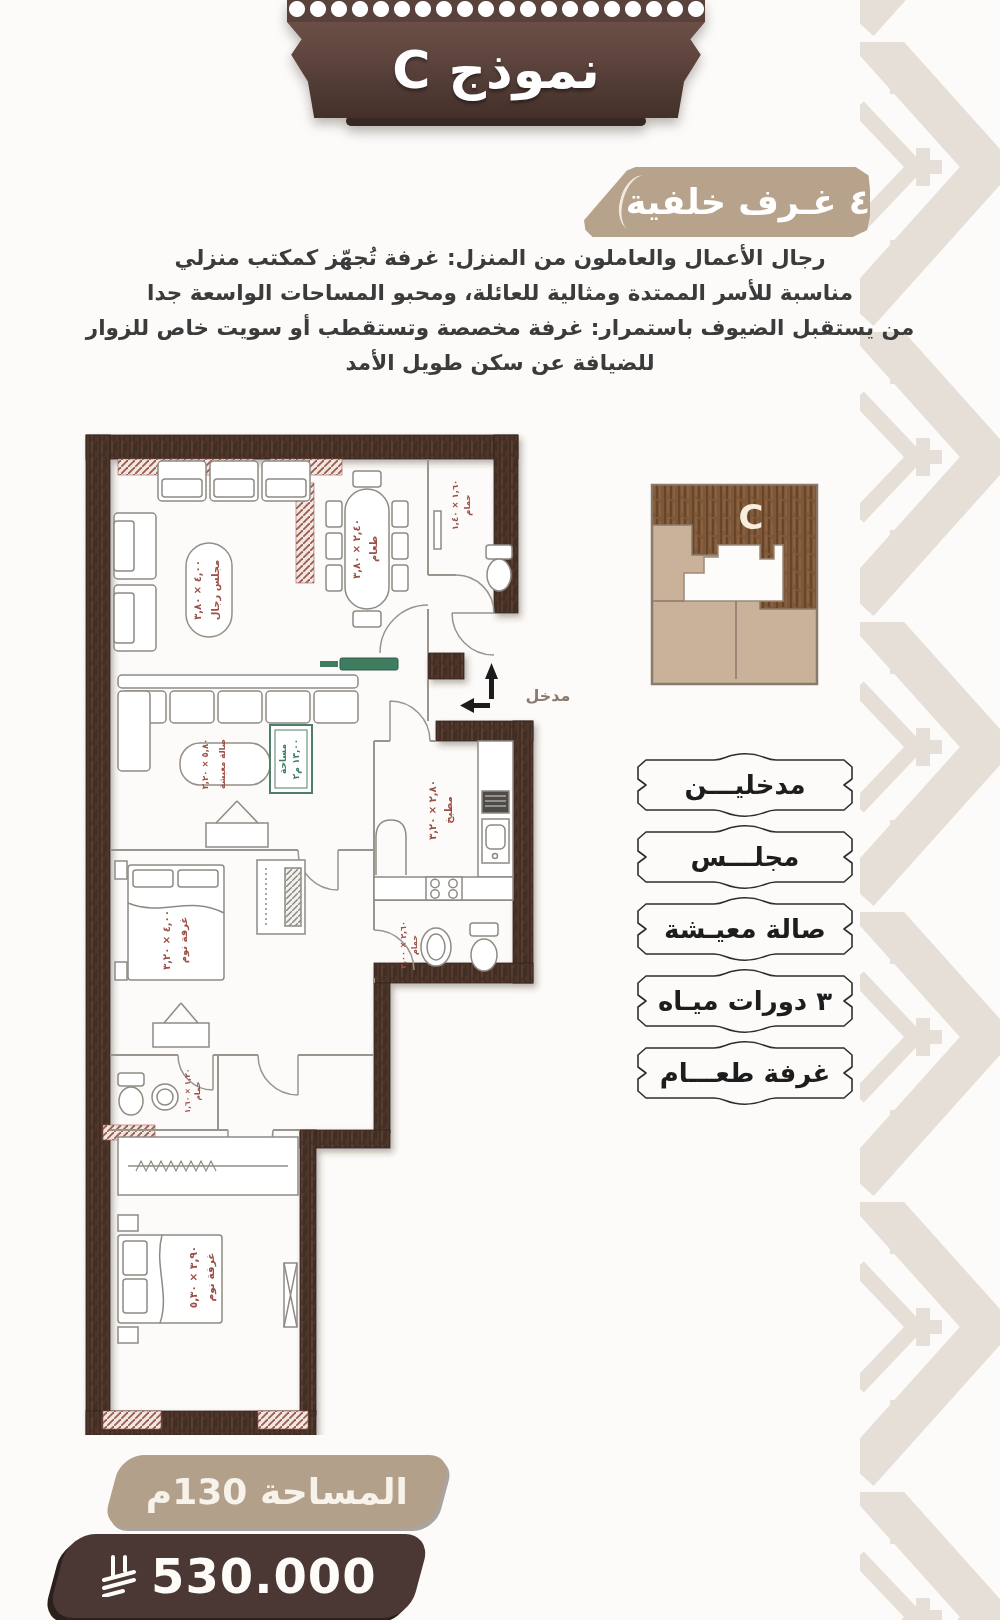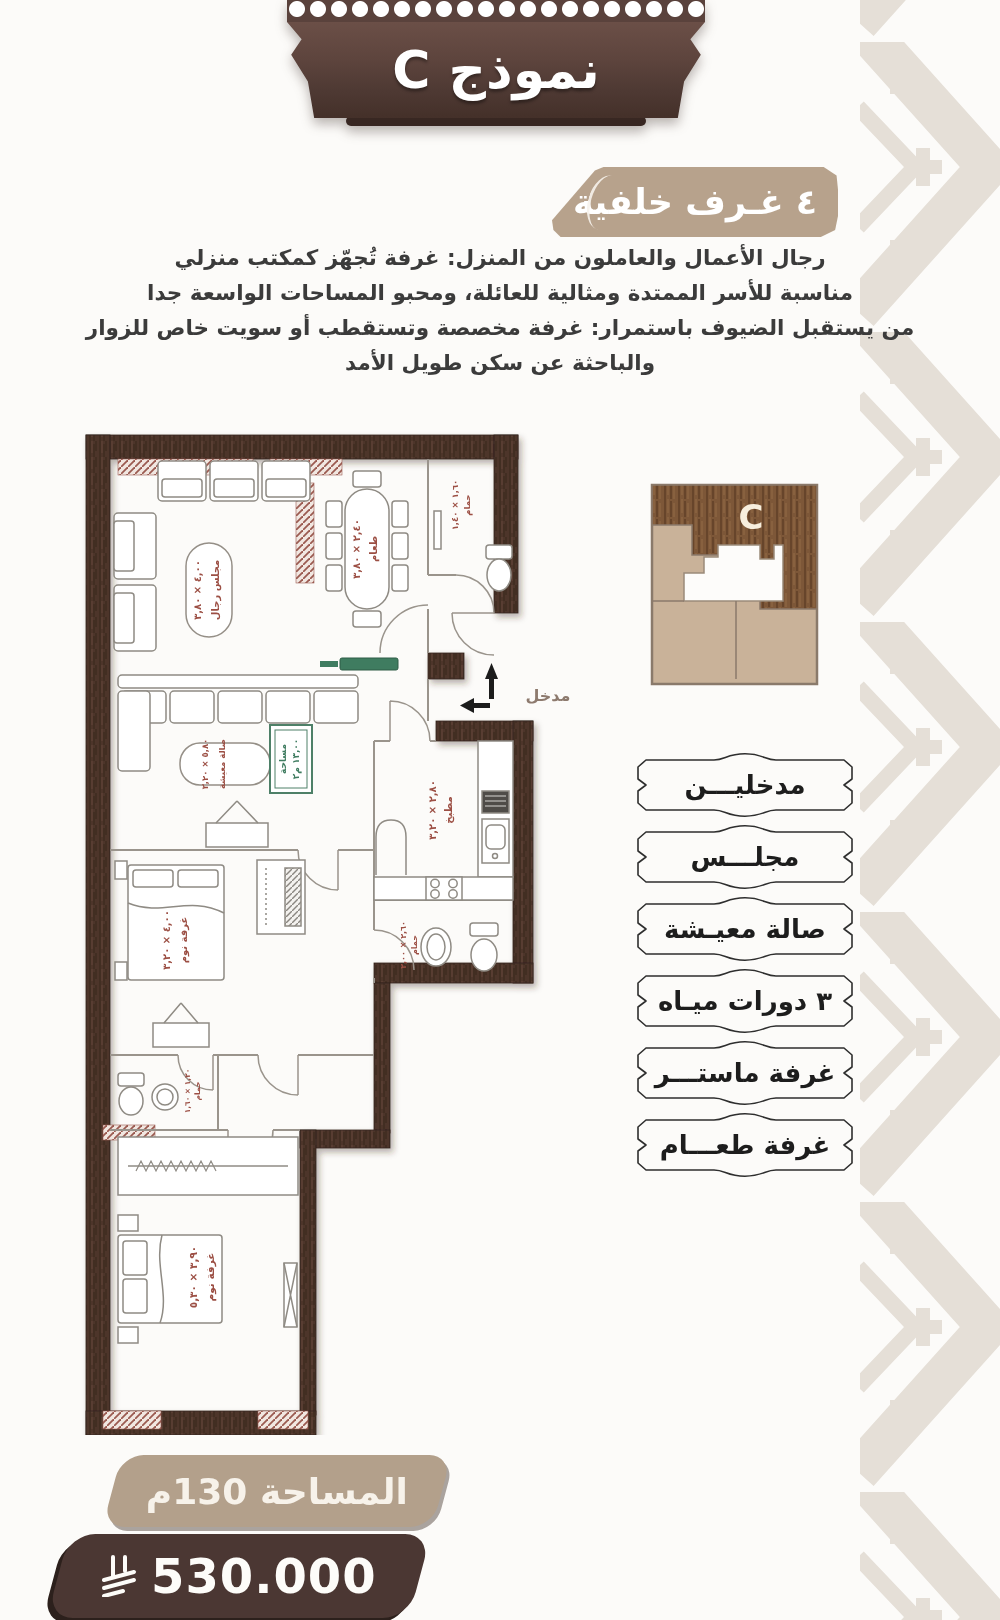--- a/index.html
+++ b/index.html
@@ -14,24 +14,24 @@
   .banner{left:287px;top:0;width:418px;height:128px;z-index:2;filter:drop-shadow(0 6px 6px rgba(60,45,40,.35));}
   .banner-dots{height:22px;background-color:#5a423c;
     background-image:radial-gradient(circle at 10px 9px,#ffffff 7.5px,rgba(255,255,255,0) 8.5px);
     background-size:21px 22px;background-repeat:repeat-x;}
   .banner-body{height:96px;display:flex;align-items:center;justify-content:center;
     background:linear-gradient(180deg,#6b4f47 0%,#5d443d 40%,#4e3933 72%,#443029 100%);
     clip-path:polygon(0 0,100% 0,96.5% 18%,99% 34%,95% 62%,93.5% 100%,6.5% 100%,5% 62%,1% 34%,3.5% 18%);}
   .banner-title{color:#ffffff;font-size:52px;font-weight:bold;text-shadow:0 3px 3px rgba(0,0,0,.35);}
   .banner-base{width:72%;height:10px;margin:-2px auto 0;background:#382722;border-radius:5px;}
   
-  .header-badge{left:552px;top:167px;width:286px;height:70px;z-index:2;
+  .header-badge{left:584px;top:167px;width:286px;height:70px;z-index:2;
     background:#b7a28c;
     clip-path:polygon(18% 0%,95% 0%,99.5% 12%,100% 32%,100% 70%,99% 90%,94% 100%,3% 100%,0.5% 90%,0% 76%,15% 5%);
-    display:flex;align-items:center;justify-content:center;}
+    display:flex;align-items:center;}
   .header-badge .curve{position:absolute;left:36px;top:7px;width:26px;height:56px;
     border-left:3px solid #f7f2ec;border-radius:60% 0 0 60%/50%;transform:rotate(16deg);opacity:.9;}
   .header-badge span{color:#ffffff;font-size:35px;font-weight:bold;}
   
   .description{left:55px;top:240px;width:890px;z-index:1;text-align:center;
     color:#3b3b3b;font-size:21.5px;font-weight:700;line-height:35px;}
   
   .floorplan{left:58px;top:425px;width:540px;height:1010px;z-index:1;}
   
   .locator{left:648px;top:481px;width:173px;height:207px;z-index:1;}
@@ -83,21 +83,21 @@
 
 <div class="abs header-badge">
   <i class="curve"></i>
   <span>٤ غـرف خلفية</span>
 </div>
 
 <div class="abs description">
   <div>رجال الأعمال والعاملون من المنزل: غرفة تُجهّز كمكتب منزلي</div>
   <div>مناسبة للأسر الممتدة ومثالية للعائلة، ومحبو المساحات الواسعة جدا</div>
   <div>من يستقبل الضيوف باستمرار: غرفة مخصصة وتستقطب أو سويت خاص للزوار</div>
-  <div>والباحثة عن سكن طويل الأمد</div>
+  <div>للضيافة عن سكن طويل الأمد</div>
 </div>
 
 <svg class="abs floorplan" viewBox="0 0 540 1010">
   <defs>
     <pattern id="wood" width="10" height="16" patternUnits="userSpaceOnUse">
       <rect width="10" height="16" fill="#4e362c"></rect>
       <path d="M2,0 V16 M6,3 V16 M8,0 V10" stroke="#3b271e" stroke-width="1.2"></path>
       <path d="M4,0 V12" stroke="#61453a" stroke-width="1"></path>
     </pattern>
     <pattern id="hatchRed" width="7" height="7" patternUnits="userSpaceOnUse">
@@ -353,26 +353,20 @@
   </div>
   <div class="room-box">
     <svg viewBox="0 0 234 64" width="234" height="64">
       <path d="M18,7 H86 C97,7 99,0.8 117,0.8 C135,0.8 137,7 148,7 H216 L224,14 V26 L216,32 L224,38 V50 L216,57 H148 C137,57 135,63.2 117,63.2 C99,63.2 97,57 86,57 H18 L10,50 V38 L18,32 L10,26 V14 Z" fill="#fcfbf9" stroke="#2e2e2e" stroke-width="1.6" stroke-linejoin="round"></path>
       <text x="117" y="41" font-size="26" font-weight="bold" fill="#1d1d1d" text-anchor="middle">٣ دورات ميـاه</text>
     </svg>
   </div>
   <div class="room-box">
     <svg viewBox="0 0 234 64" width="234" height="64">
       <path d="M18,7 H86 C97,7 99,0.8 117,0.8 C135,0.8 137,7 148,7 H216 L224,14 V26 L216,32 L224,38 V50 L216,57 H148 C137,57 135,63.2 117,63.2 C99,63.2 97,57 86,57 H18 L10,50 V38 L18,32 L10,26 V14 Z" fill="#fcfbf9" stroke="#2e2e2e" stroke-width="1.6" stroke-linejoin="round"></path>
-      <text x="117" y="41" font-size="26" font-weight="bold" fill="#1d1d1d" text-anchor="middle">غرفة ماستـــر</text>
-    </svg>
-  </div>
-  <div class="room-box">
-    <svg viewBox="0 0 234 64" width="234" height="64">
-      <path d="M18,7 H86 C97,7 99,0.8 117,0.8 C135,0.8 137,7 148,7 H216 L224,14 V26 L216,32 L224,38 V50 L216,57 H148 C137,57 135,63.2 117,63.2 C99,63.2 97,57 86,57 H18 L10,50 V38 L18,32 L10,26 V14 Z" fill="#fcfbf9" stroke="#2e2e2e" stroke-width="1.6" stroke-linejoin="round"></path>
       <text x="117" y="41" font-size="26" font-weight="bold" fill="#1d1d1d" text-anchor="middle">غرفة طعـــام</text>
     </svg>
   </div>
 </div>
 
 <div class="abs area-badge">
   <span>المساحة 130م</span>
 </div>
 
 <div class="abs price-badge">

